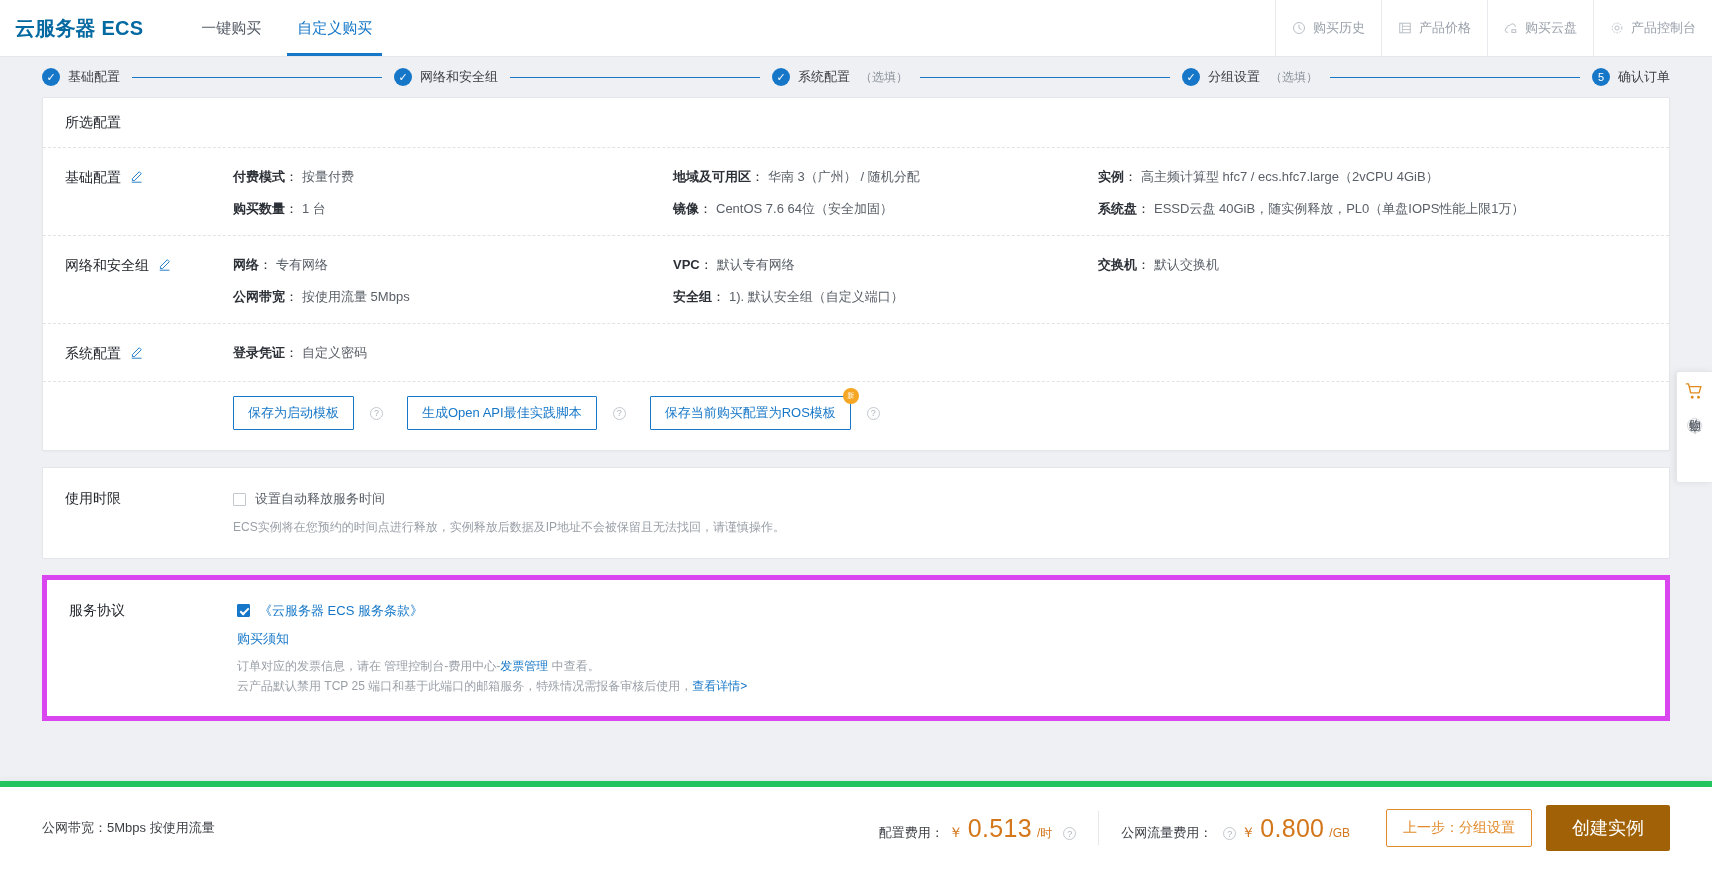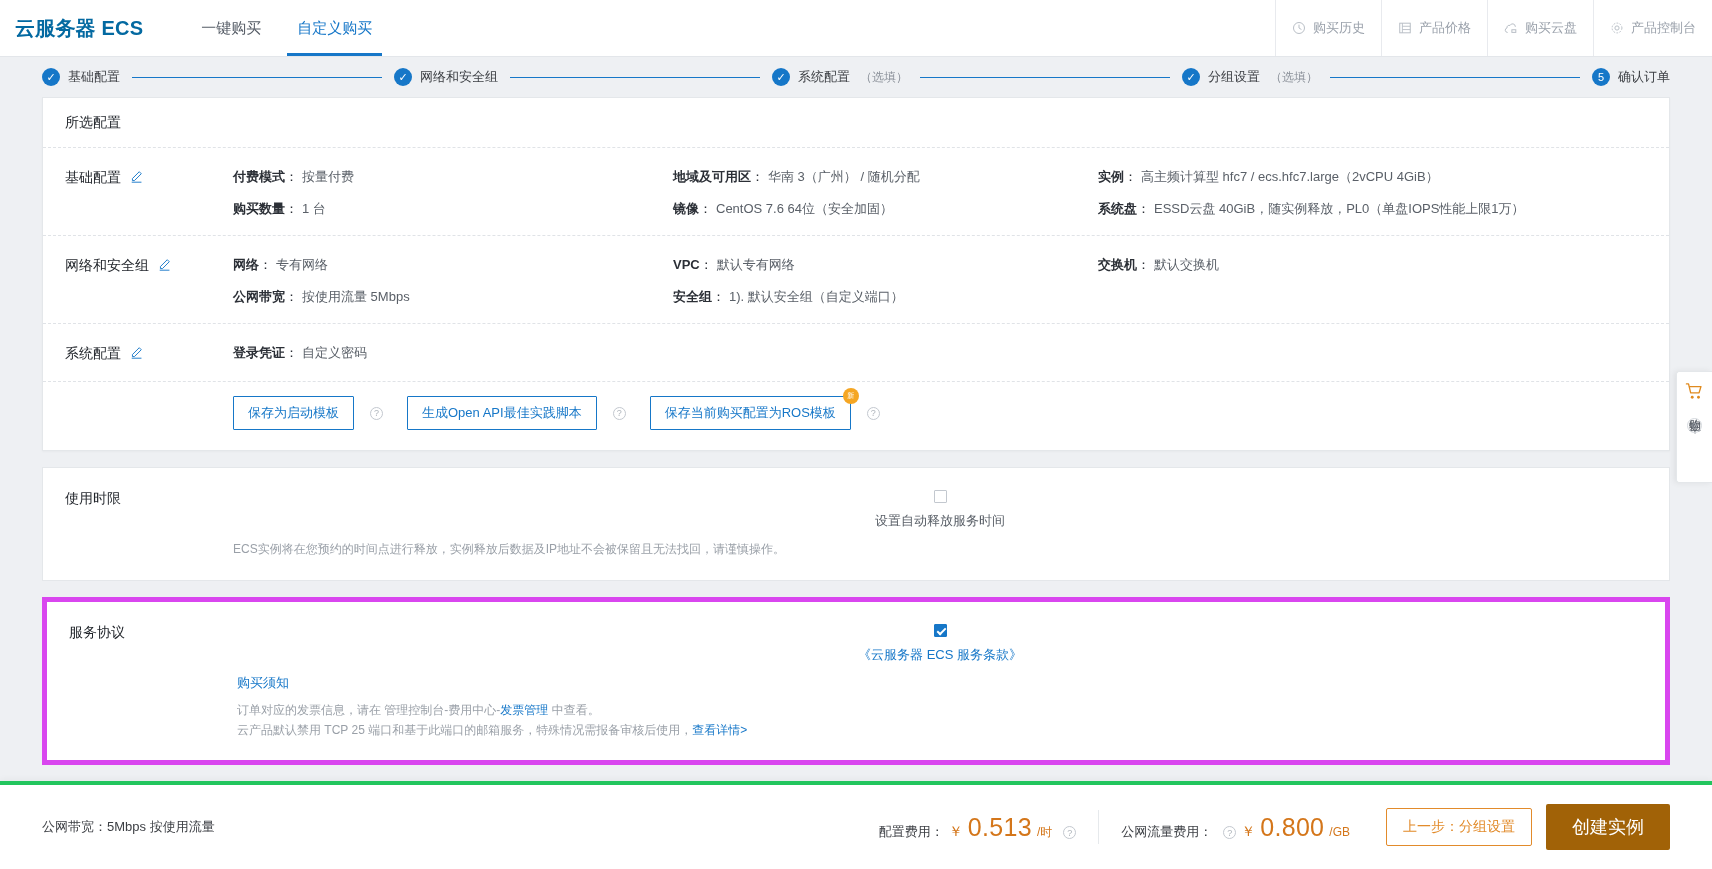--- a/index.html
+++ b/index.html
@@ -105,21 +105,21 @@
     position:absolute; right:-9px; top:-9px; width:16px; height:16px;
     background:#f5a623; color:#fff; border-radius:50%;
     font-size: 7px; display:flex; align-items:center; justify-content:center;
   }
 
   
   .card2 { margin-top: 16px; background:#fff; border:1px solid #e4e7ea; }
   .row-block { display:flex; padding: 22px 22px 20px 22px; }
   .rb-title { width:168px; flex:none; font-size:14px; color:#1f2329; }
   .rb-body { flex:1; }
-  .ckline { display:flex; align-items:center; gap:9px; margin-bottom: 9px; flex-direction: column; }
+  .ckline { display:flex; align-items:center; gap:9px; margin-bottom: 9px; }
   .cbox {
     width: 13px; height: 13px; border:1px solid #c3c8cf; background:#fff;
     display:inline-block; cursor:pointer; flex:none; border-radius:1px;
   }
   .cbox.checked {
     background:#1677c8; border-color:#1677c8; position:relative;
   }
   .cbox.checked::after {
     content:""; position:absolute; left:4px; top:1px; width:3px; height:7px;
     border:solid #fff; border-width: 0 2px 2px 0; transform: rotate(45deg);
@@ -146,21 +146,21 @@
   }
   .cart-count {
     margin-top: 6px; width: 15px; height: 15px; border-radius:50%;
     border:1px solid #d4d8dd; color:#9aa0a8; font-size:9px;
     display:flex; align-items:center; justify-content:center;
   }
 
   
   .footer {
     position:absolute; left:0; bottom:0; width: 1712px; height: 88px;
-    background:#fff; border-top:4px solid #22c55e;
+    background:#fff; border-top:6px solid #22c55e;
     display:flex; align-items:center; padding: 0 42px;
     box-shadow: 0 -2px 6px rgba(0,0,0,.04);
   }
   .foot-left { font-size: 13px; color:#3c3f44; }
   .foot-left .lbl { color:#3c3f44; }
   .foot-spacer { flex:1; }
   .price-grp { display:flex; align-items:baseline; gap:5px; padding-right: 22px; }
   .price-lbl { font-size: 13px; color:#3c3f44; }
   .cny { color:#d4761a; font-size: 14px; }
   .price-big { color:#d4761a; font-size: 25px; font-weight: 500; letter-spacing:.3px;}

